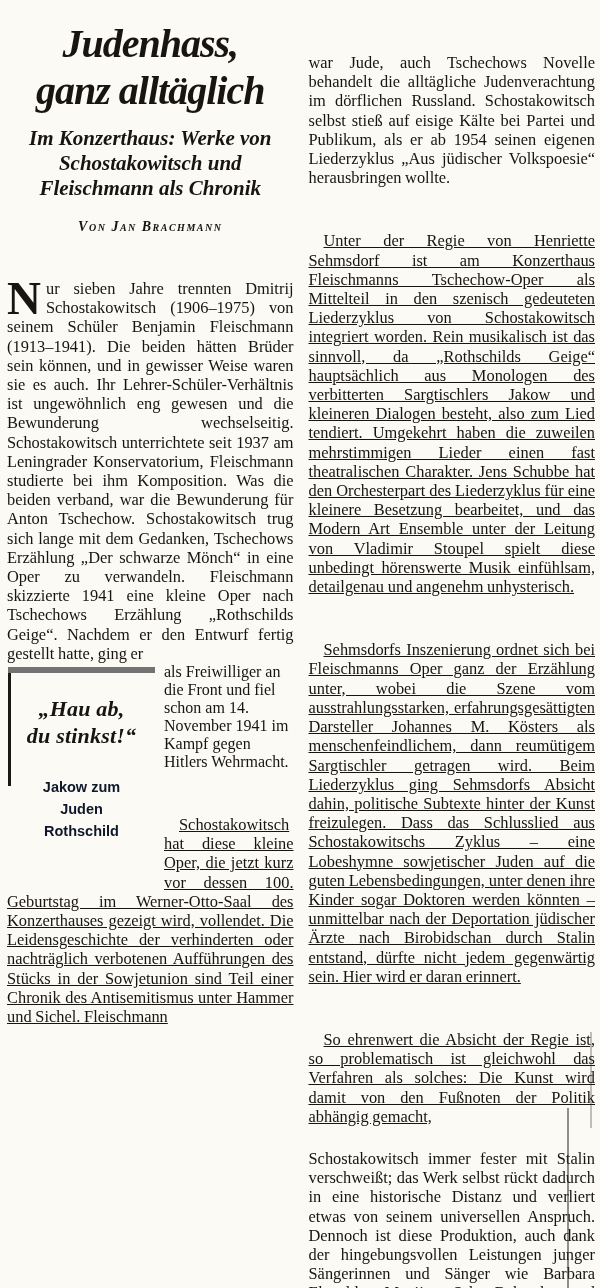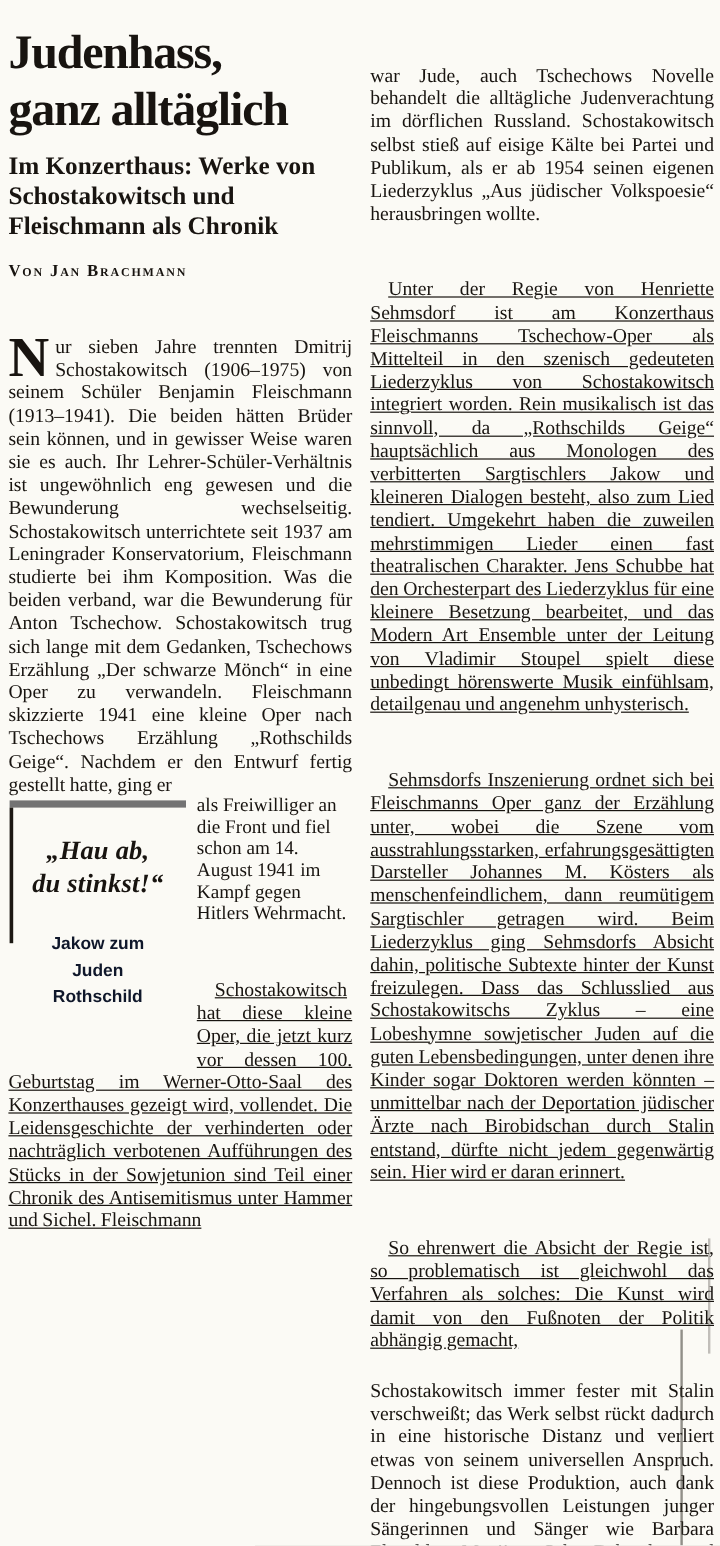--- a/index.html
+++ b/index.html
@@ -24,21 +24,21 @@
     gap: 15px;
     padding: 6px 5px 0 7px;
     height: 100%;
   }
 
   .column { flex: 1 1 0; min-width: 0; }
   .col-left { width: 289px; }
   .col-right { width: 289px; padding-top: 3px; }
 
   
-  .article-header { text-align: left; }
+  .article-header { text-align: center; font-style: italic; }
 
   .headline {
     margin-top: 14px;
     font-size: 40px;
     line-height: 47px;
     font-weight: 700;
     letter-spacing: -1px;
     white-space: pre-line;
     font-family: "Liberation Serif", "DejaVu Serif", serif;
   }
@@ -153,21 +153,21 @@
 
       <p class="body-text" lang="de">
         <span class="dropcap">N</span><span>ur sieben Jahre trennten Dmitrij Schostakowitsch (1906–1975) von seinem Schüler Benjamin Fleischmann (1913–1941). Die beiden hätten Brüder sein können, und in gewisser Weise waren sie es auch. Ihr Lehrer-Schüler-Verhältnis ist ungewöhnlich eng gewesen und die Bewunderung wechselseitig. Schostakowitsch unterrichtete seit 1937 am Leningrader Konservatorium, Fleischmann studierte bei ihm Komposition. Was die beiden verband, war die Bewunderung für Anton Tschechow. Schostakowitsch trug sich lange mit dem Gedanken, Tschechows Erzählung „Der schwarze Mönch“ in eine Oper zu verwandeln. Fleischmann skizzierte 1941 eine kleine Oper nach Tschechows Erzählung „Rothschilds Geige“. Nachdem er den Entwurf fertig gestellt hatte, ging er</span>
         </p><aside class="pullquote">
           <div class="pq-text">„Hau ab,
 du stinkst!“</div>
           <div class="pq-attr">Jakow zum
 Juden
 Rothschild</div>
         </aside>
-        <span>als Freiwilliger an die Front und fiel schon am 14. August 1941 im Kampf gegen Hitlers Wehrmacht.</span>
+        <span>als Freiwilliger an die Front und fiel schon am 14. November 1941 im Kampf gegen Hitlers Wehrmacht.</span>
       <p></p>
 
       <p class="body-text indent" lang="de">Schostakowitsch hat diese kleine Oper, die jetzt kurz vor dessen 100. Geburtstag im Werner-Otto-Saal des Konzerthauses gezeigt wird, vollendet. Die Leidensgeschichte der verhinderten oder nachträglich verbotenen Aufführungen des Stücks in der Sowjetunion sind Teil einer Chronik des Antisemitismus unter Hammer und Sichel. Fleischmann</p>
     </div>
 
     <div class="column col-right">
       <p class="body-text" lang="de">war Jude, auch Tschechows Novelle behandelt die alltägliche Judenverachtung im dörflichen Russland. Schostakowitsch selbst stieß auf eisige Kälte bei Partei und Publikum, als er ab 1954 seinen eigenen Liederzyklus „Aus jüdischer Volkspoesie“ herausbringen wollte.</p>
       <p class="body-text indent" lang="de">Unter der Regie von Henriette Sehmsdorf ist am Konzerthaus Fleischmanns Tschechow-Oper als Mittelteil in den szenisch gedeuteten Liederzyklus von Schostakowitsch integriert worden. Rein musikalisch ist das sinnvoll, da „Rothschilds Geige“ hauptsächlich aus Monologen des verbitterten Sargtischlers Jakow und kleineren Dialogen besteht, also zum Lied tendiert. Umgekehrt haben die zuweilen mehrstimmigen Lieder einen fast theatralischen Charakter. Jens Schubbe hat den Orchesterpart des Liederzyklus für eine kleinere Besetzung bearbeitet, und das Modern Art Ensemble unter der Leitung von Vladimir Stoupel spielt diese unbedingt hörenswerte Musik einfühlsam, detailgenau und angenehm unhysterisch.</p>
       <p class="body-text indent" lang="de">Sehmsdorfs Inszenierung ordnet sich bei Fleischmanns Oper ganz der Erzählung unter, wobei die Szene vom ausstrahlungsstarken, erfahrungsgesättigten Darsteller Johannes M. Kösters als menschenfeindlichem, dann reumütigem Sargtischler getragen wird. Beim Liederzyklus ging Sehmsdorfs Absicht dahin, politische Subtexte hinter der Kunst freizulegen. Dass das Schlusslied aus Schostakowitschs Zyklus – eine Lobeshymne sowjetischer Juden auf die guten Lebensbedingungen, unter denen ihre Kinder sogar Doktoren werden könnten – unmittelbar nach der Deportation jüdischer Ärzte nach Birobidschan durch Stalin entstand, dürfte nicht jedem gegenwärtig sein. Hier wird er daran erinnert.</p>
       <p class="body-text indent" lang="de">So ehrenwert die Absicht der Regie ist, so problematisch ist gleichwohl das Verfahren als solches: Die Kunst wird damit von den Fußnoten der Politik abhängig gemacht,</p>

